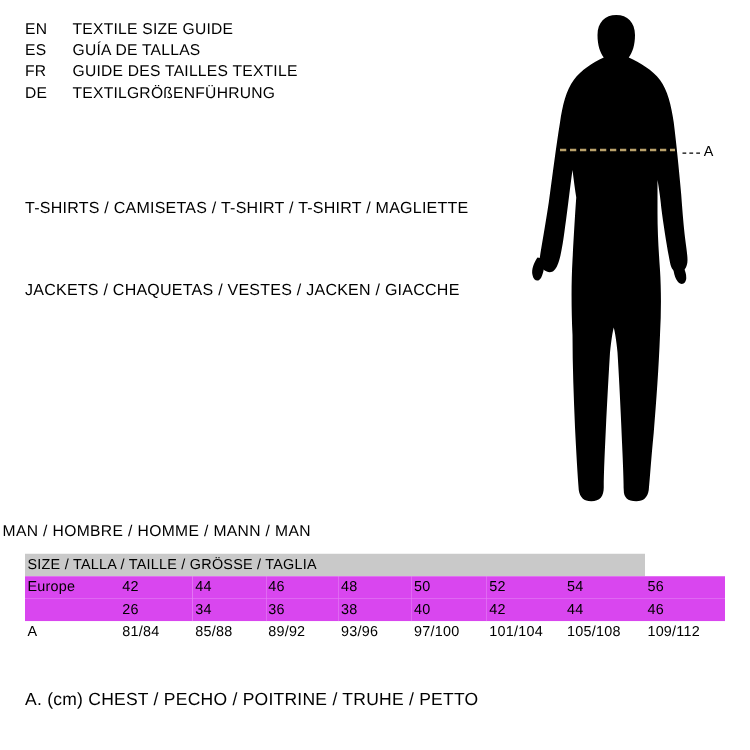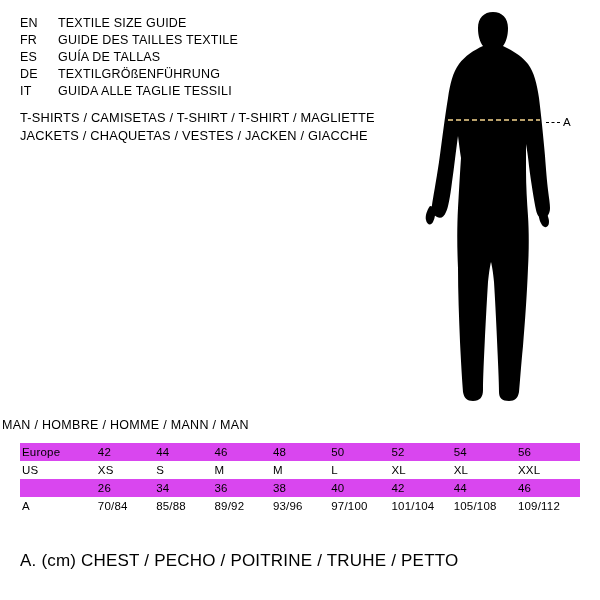--- a/index.html
+++ b/index.html
@@ -48,20 +48,21 @@
     position: absolute;
     left: 20px;
     top: 110px;
     width: 400px;
   }
   .cat-line {
     font-size: 12.8px;
     letter-spacing: 0.2px;
     height: 18px;
     white-space: nowrap;
+    margin-top: 48px;
   }
 
   
   .figure-wrap {
     position: absolute;
     left: 400px;
     top: 10px;
     width: 200px;
     height: 395px;
   }
@@ -122,49 +123,45 @@
   .c3 { width: 67px; }
   .c4 { width: 67px; }
   .c5 { width: 67px; }
   .c6 { width: 67px; }
   .c7 { width: 70px; margin-top: 32px; }
 
   .footnote {
     position: absolute;
     left: 20px;
     top: 551px;
-    font-size: 17px;
+    font-size: 14px;
     letter-spacing: 0.2px;
   }
 </style>
 </head>
 <body>
 
 <div class="page">
 
   <div class="lang-block">
     <div class="lang-row">
       <span class="lang-code">EN</span>
       <span class="lang-text">TEXTILE SIZE GUIDE</span>
     </div>
     <div class="lang-row">
+      <span class="lang-code">ES</span>
+      <span class="lang-text">GUÍA DE TALLAS</span>
+    </div>
+    <div class="lang-row">
       <span class="lang-code">FR</span>
       <span class="lang-text">GUIDE DES TAILLES TEXTILE</span>
     </div>
     <div class="lang-row">
-      <span class="lang-code">ES</span>
-      <span class="lang-text">GUÍA DE TALLAS</span>
-    </div>
-    <div class="lang-row">
       <span class="lang-code">DE</span>
       <span class="lang-text">TEXTILGRÖßENFÜHRUNG</span>
-    </div>
-    <div class="lang-row">
-      <span class="lang-code">IT</span>
-      <span class="lang-text">GUIDA ALLE TAGLIE TESSILI</span>
     </div>
   </div>
 
   <div class="cat-block">
     <div class="cat-line">T-SHIRTS / CAMISETAS / T-SHIRT / T-SHIRT / MAGLIETTE</div>
     <div class="cat-line">JACKETS / CHAQUETAS / VESTES / JACKEN / GIACCHE</div>
   </div>
 
   <div class="figure-wrap">
     <svg class="figure-svg" width="200" height="395" viewBox="0 0 200 395">
@@ -220,56 +217,48 @@
       <line x1="48" y1="110" x2="140" y2="110" stroke="#b9a16b" stroke-width="2" stroke-dasharray="5,3"></line>
     </svg>
     <div class="dash-lead"></div>
     <div class="measure-label">A</div>
   </div>
 
   <div class="table-title">MAN / HOMBRE / HOMME / MANN / MAN</div>
 
   <table class="size-table">
     <tbody>
+      <tr class="row-head">
+        <td class="c0" colspan="8">SIZE / TALLA / TAILLE / GRÖSSE / TAGLIA</td>
+      </tr>
       <tr class="row-shade">
         <td class="c0">Europe</td>
         <td class="c1">42</td>
         <td class="c2">44</td>
         <td class="c3">46</td>
         <td class="c4">48</td>
         <td class="c5">50</td>
         <td class="c6">52</td>
         <td class="c7">54</td>
         <td class="c7">56</td>
       </tr>
-      <tr class="row-plain">
-        <td class="c0">US</td>
-        <td class="c1">XS</td>
-        <td class="c2">S</td>
-        <td class="c3">M</td>
-        <td class="c4">M</td>
-        <td class="c5">L</td>
-        <td class="c6">XL</td>
-        <td class="c7">XL</td>
-        <td class="c7">XXL</td>
-      </tr>
       <tr class="row-shade">
         <td class="c0"></td>
         <td class="c1">26</td>
         <td class="c2">34</td>
         <td class="c3">36</td>
         <td class="c4">38</td>
         <td class="c5">40</td>
         <td class="c6">42</td>
         <td class="c7">44</td>
         <td class="c7">46</td>
       </tr>
       <tr class="row-plain">
         <td class="c0">A</td>
-        <td class="c1">70/84</td>
+        <td class="c1">81/84</td>
         <td class="c2">85/88</td>
         <td class="c3">89/92</td>
         <td class="c4">93/96</td>
         <td class="c5">97/100</td>
         <td class="c6">101/104</td>
         <td class="c7">105/108</td>
         <td class="c7">109/112</td>
       </tr>
     </tbody>
   </table>

